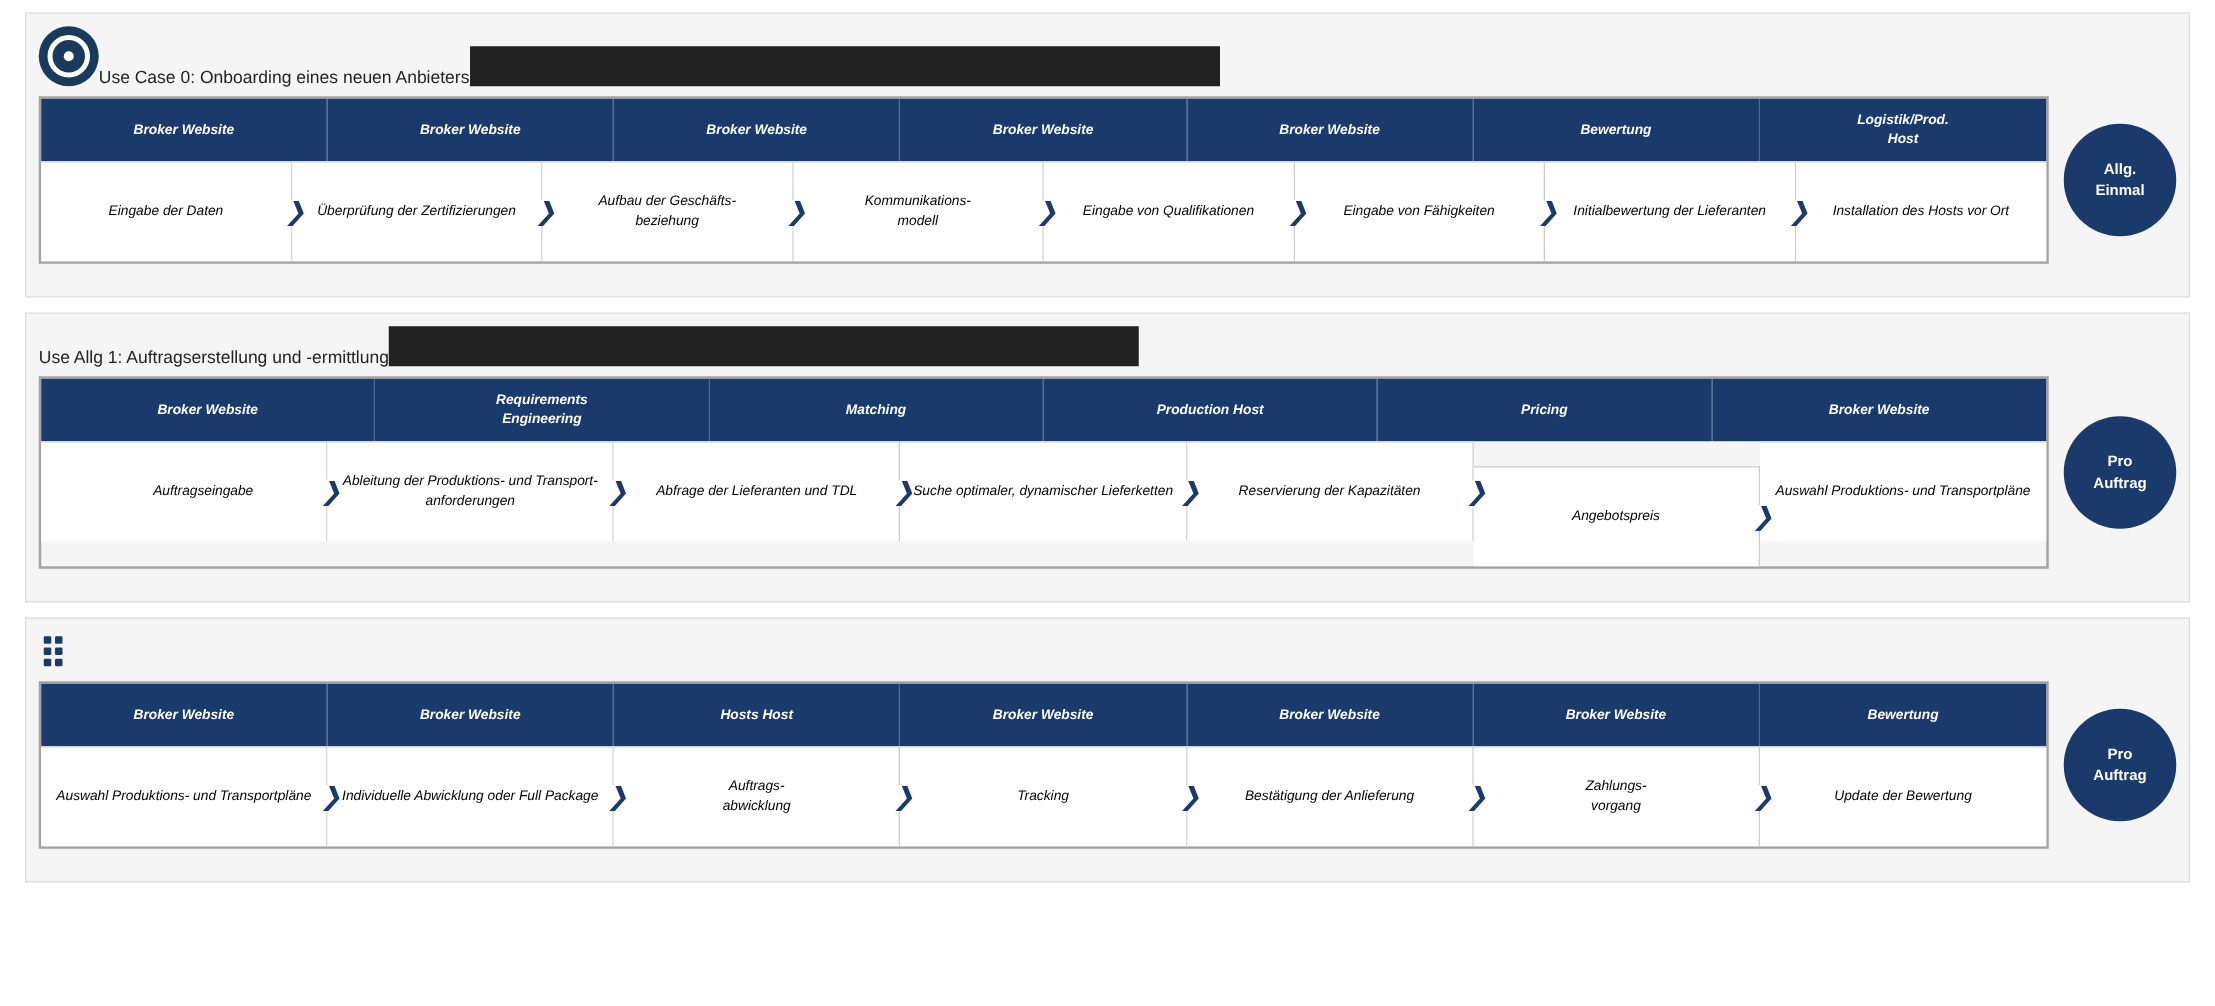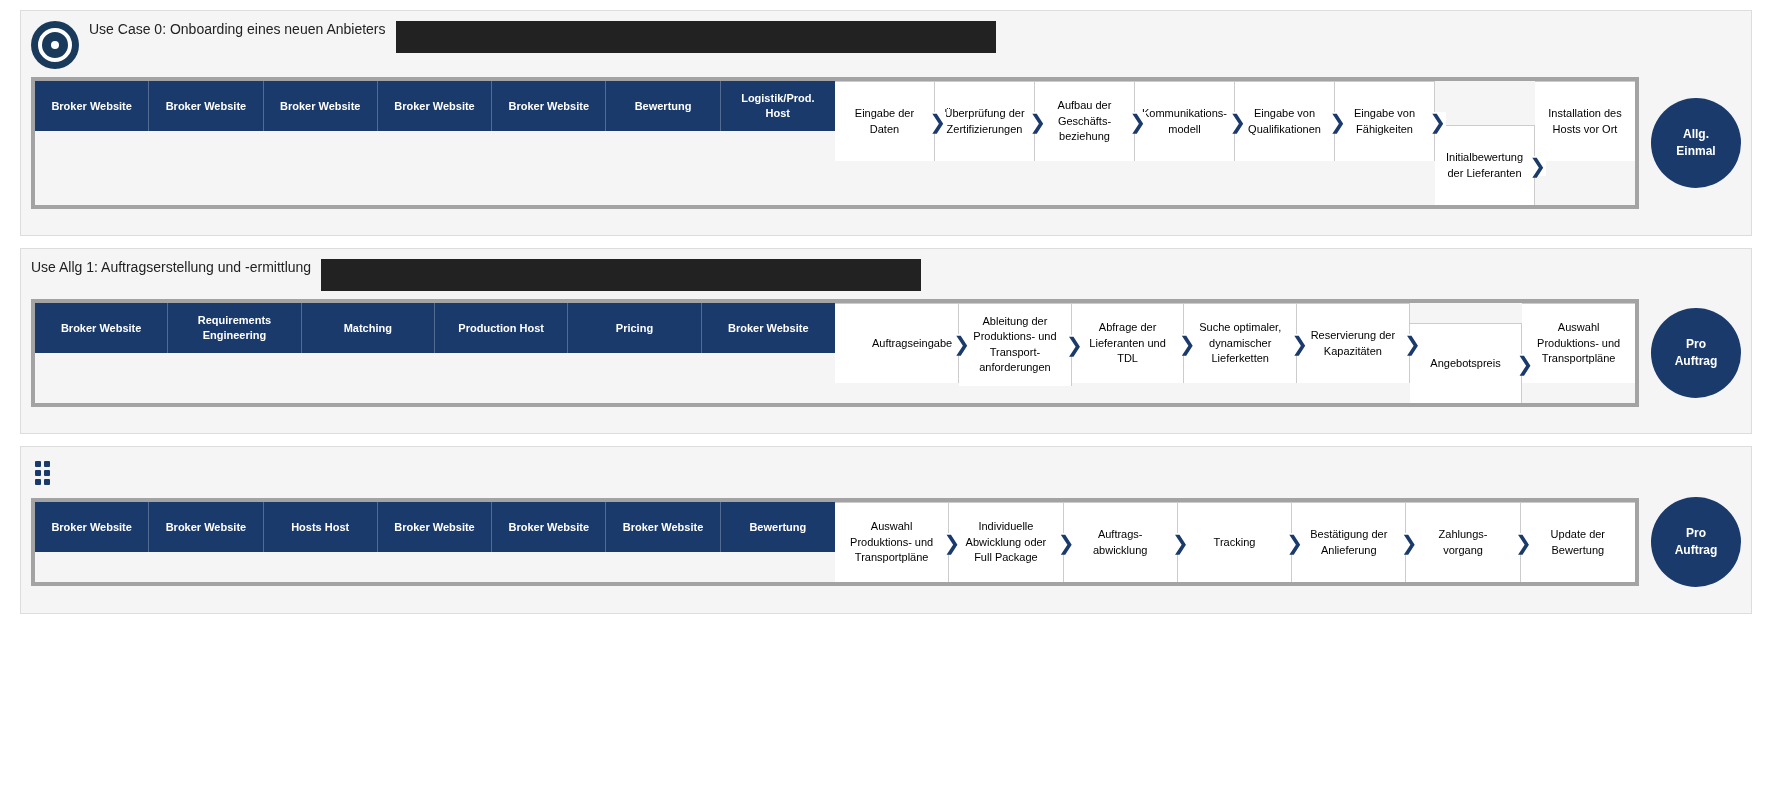--- a/index.html
+++ b/index.html
@@ -68,23 +68,23 @@
       width: 100%;
       margin-bottom: 14px;
     }
     .process-section {
       flex: 1;
     }
 
     
     .uc-title-row {
       display: flex;
-      align-items: flex-start;
+      align-items: flex-end;
       margin-bottom: 8px;
-      gap: 10px;
+      gap: 0;
     }
     .uc-title-text {
       font-size: 14px;
       color: #222;
       font-weight: 400;
     }
     .uc-title-black-bar {
       flex: 1;
       height: 32px;
       background: #222;
@@ -114,22 +114,23 @@
       background: #f5f5f5;
       border: 1px solid #ddd;
       padding: 10px 10px 12px 10px;
       margin-bottom: 12px;
     }
 
     
     .process-table {
       display: flex;
       width: 100%;
-      border: 4px solid #a3a3a3;
-      flex-direction: row;
+      border: 2px solid #a3a3a3;
+      flex-direction: column;
+      font-style: italic;
     }
     .process-table-headers {
       display: flex;
       width: 100%;
     }
     .process-table-contents {
       display: flex;
       width: 100%;
       border-top: none;
     }
@@ -254,21 +255,21 @@
                 <div class="pt-content" style="white-space: pre-line;">Kommunikations-
 modell<span class="pt-arrow">❯</span></div>
               </div>
               <div class="ptcol">
                 <div class="pt-content" style="white-space: pre-line;">Eingabe von Qualifikationen<span class="pt-arrow">❯</span></div>
               </div>
               <div class="ptcol">
                 <div class="pt-content" style="white-space: pre-line;">Eingabe von Fähigkeiten<span class="pt-arrow">❯</span></div>
               </div>
               <div class="ptcol">
-                <div class="pt-content" style="white-space: pre-line; margin-top: 44px;">Initialbewertung der Lieferanten<span class="pt-arrow">❯</span></div>
+                <div class="pt-content" style="white-space: pre-line;">Initialbewertung der Lieferanten<span class="pt-arrow">❯</span></div>
               </div>
               <div class="ptcol">
                 <div class="pt-content" style="white-space: pre-line;">Installation des Hosts vor Ort</div>
               </div>
             </div>
         </div>
       </div>
       <div class="circle-badge">
         <span style="white-space:pre-line;">Allg.
 Einmal</span>

